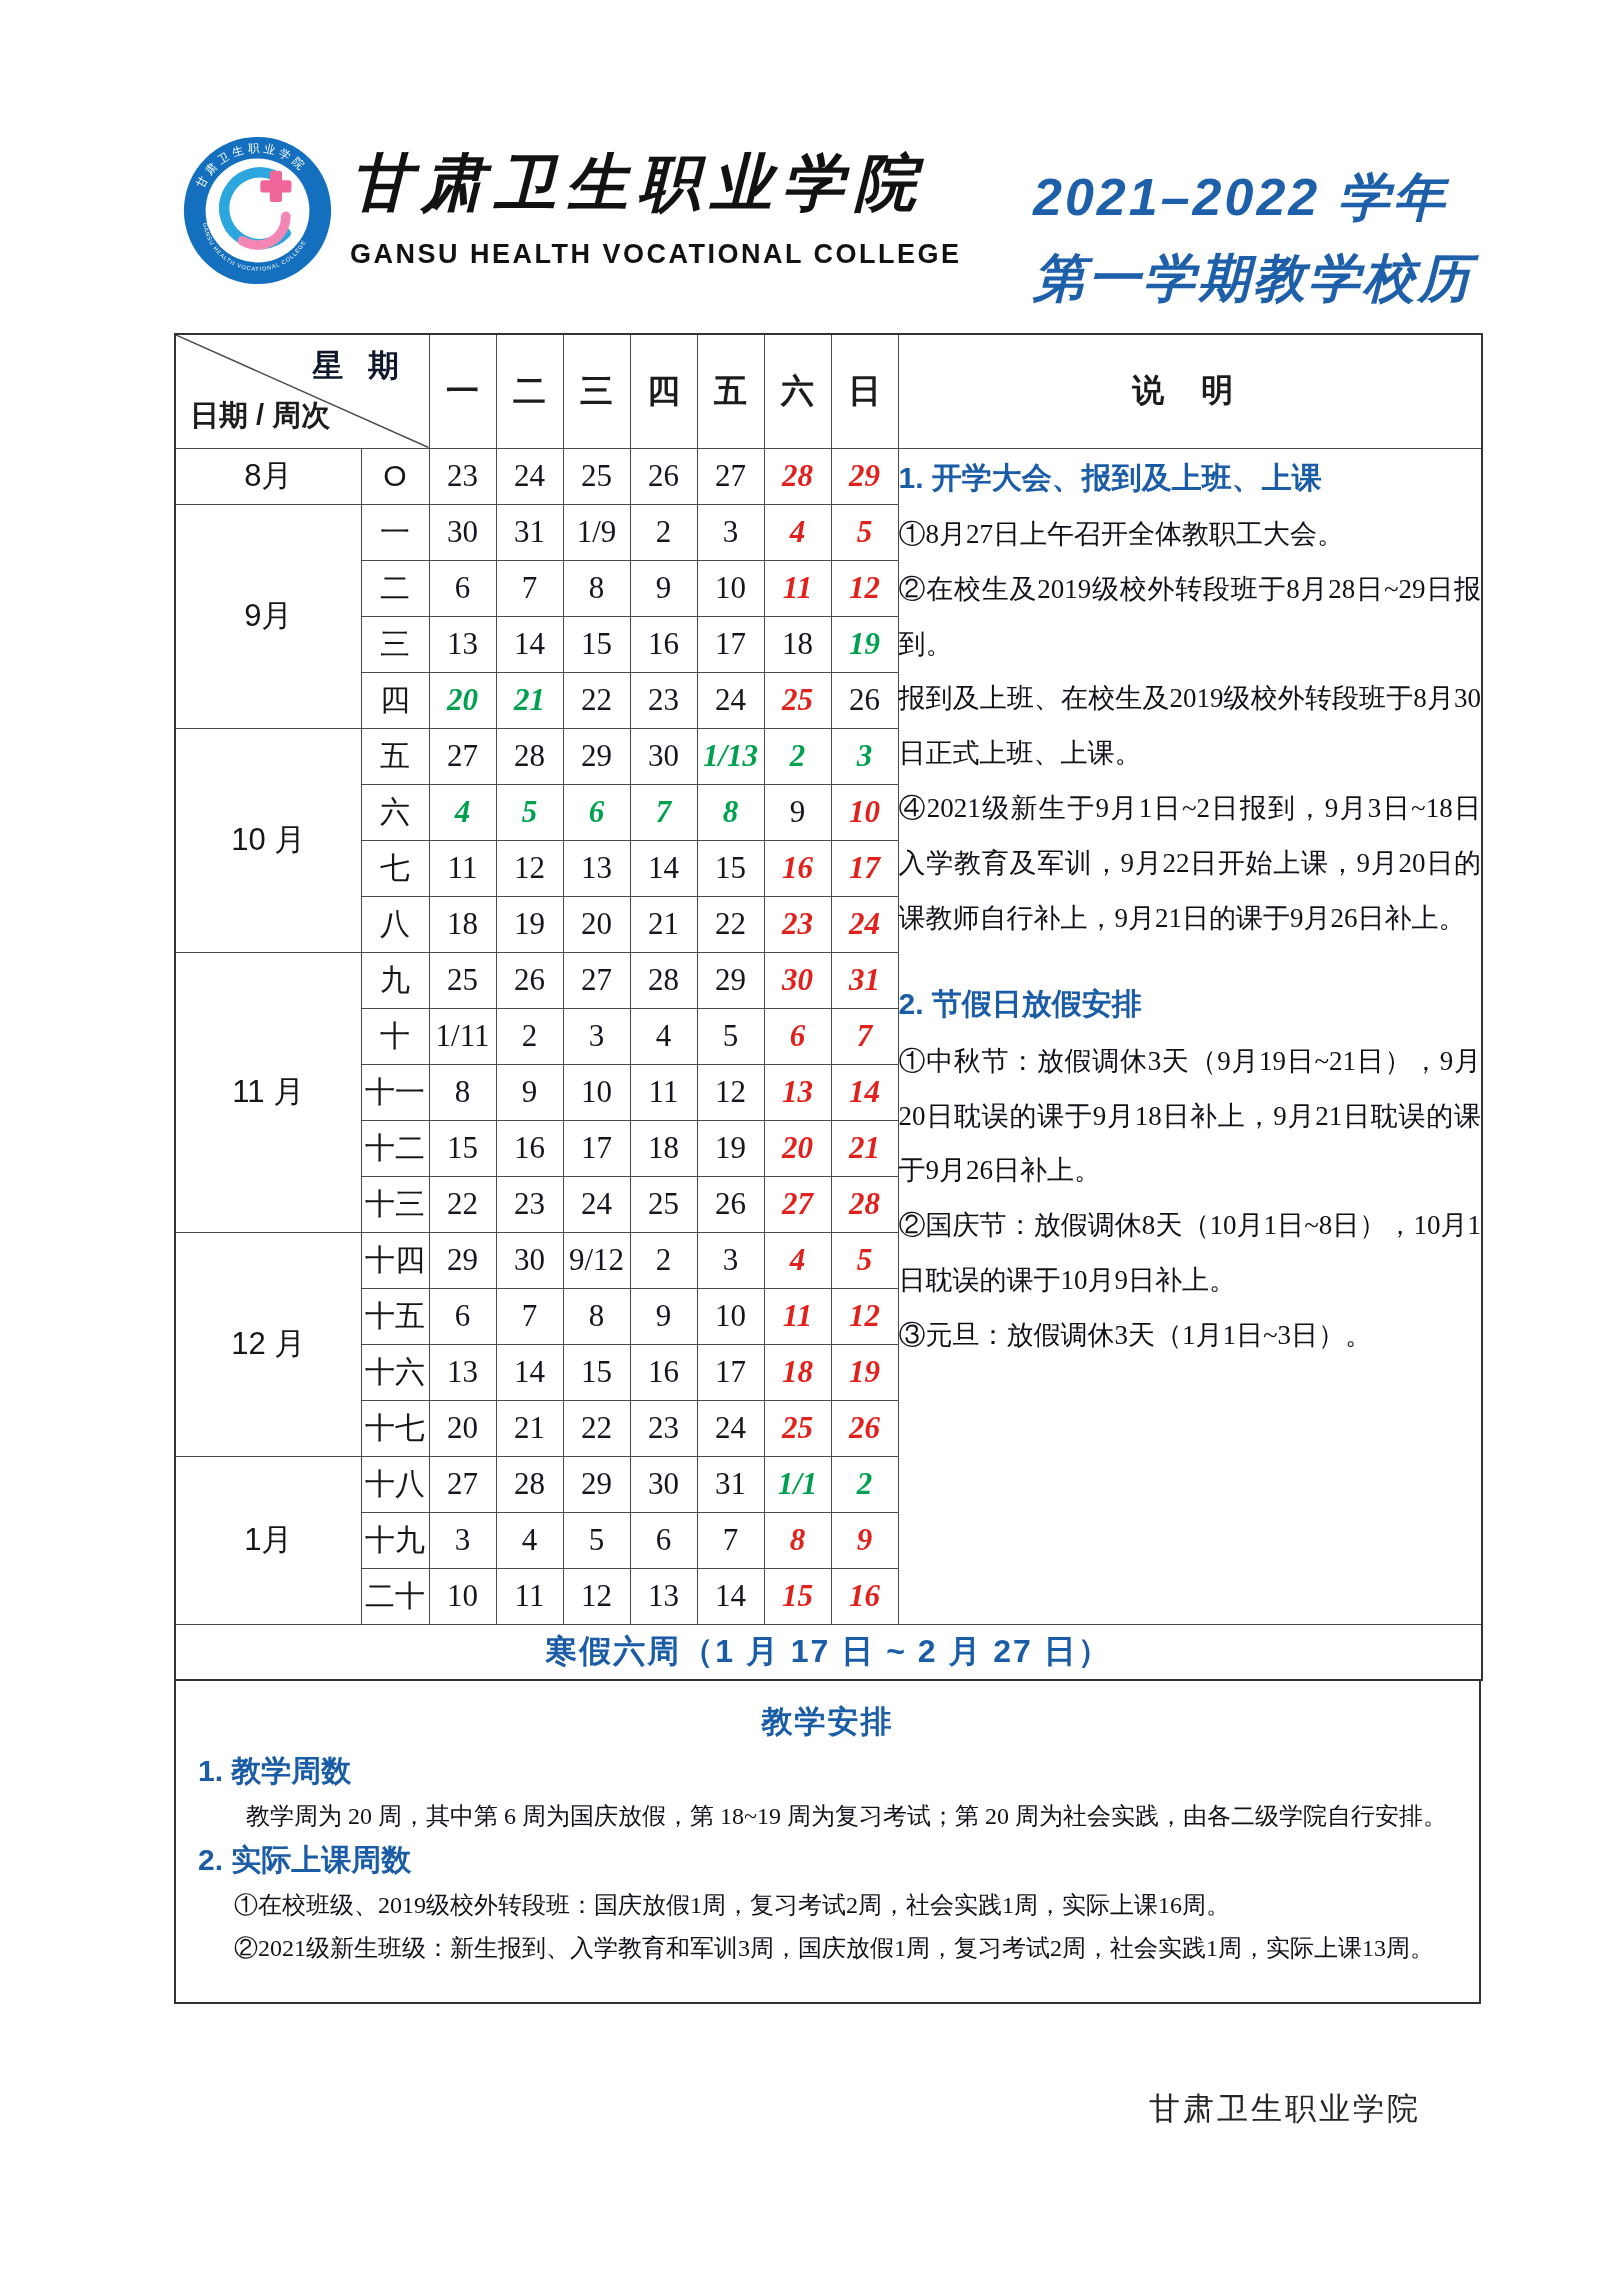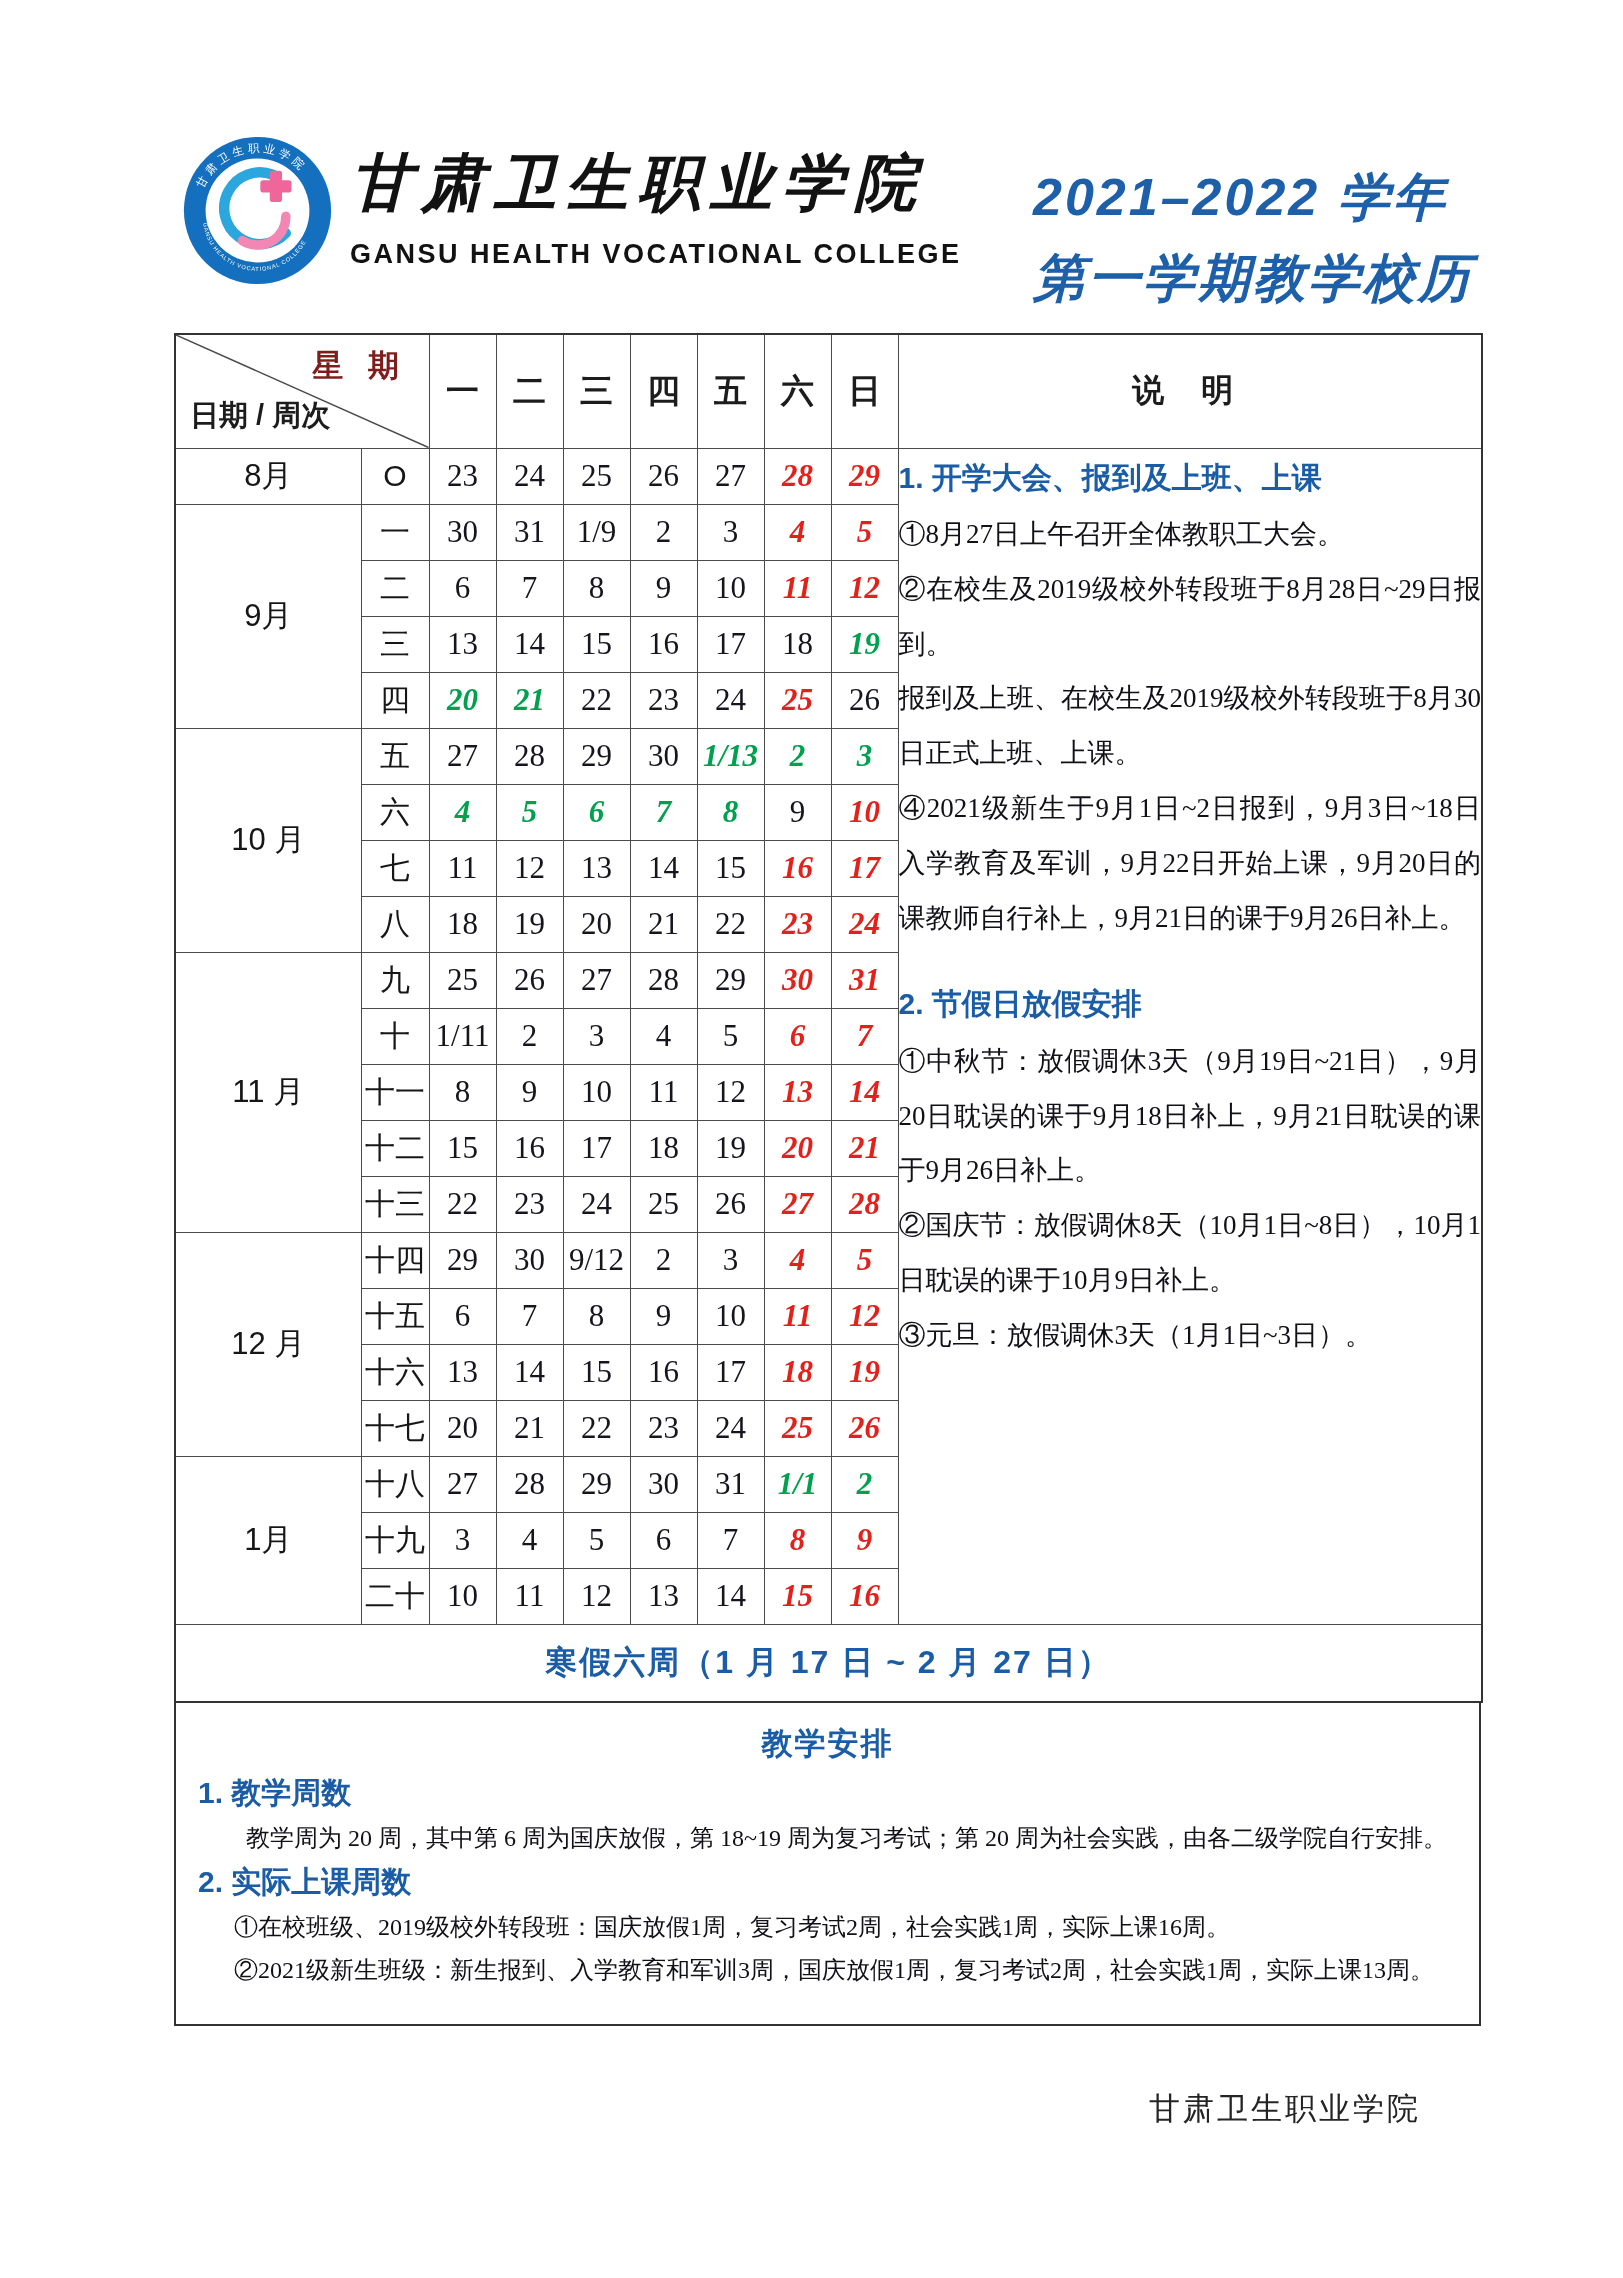--- a/index.html
+++ b/index.html
@@ -17,26 +17,26 @@
              color:var(--title-blue);font-weight:bold;font-style:italic;
              font-size:52px;line-height:1.55;letter-spacing:3px;white-space:nowrap;}
 
   
   #tableWrap{position:absolute;left:174px;top:333px;width:1307px;}
   table.calendar{border-collapse:collapse;table-layout:fixed;width:1307px;
                  border:2.5px solid #333;}
   table.calendar th,table.calendar td{border:1.5px solid #4a4a4a;padding:0;}
   tr.header-row{height:114px;}
   tbody.cal-body tr{height:56px;}
-  tr.winter-row{height:78px;}
+  tr.winter-row{height:56px;}
 
   th.corner-cell{position:relative;background:#fff;}
   .corner-diag{position:absolute;left:0;top:0;width:100%;height:100%;}
   .corner-top{position:absolute;top:10px;left:54%;font-size:31px;font-weight:600;
-              letter-spacing:8px;color:#7f1d1d;}
+              letter-spacing:8px;color:#0f172a;}
   .corner-bottom{position:absolute;bottom:12px;left:14px;font-size:29px;font-weight:600;
               color:#1c1c1c;white-space:nowrap;}
 
   th.dow{font-size:33px;font-weight:600;color:#1c1c1c;}
   th.notes-header{font-size:32px;font-weight:600;letter-spacing:14px;color:#1c1c1c;}
 
   td.month-cell{text-align:center;font-size:31px;font-weight:500;color:#161616;background:#fff;}
   td.week-cell{text-align:center;font-size:30px;font-weight:500;color:#161616;}
   td.day-cell{text-align:center;font-family:"Liberation Serif","DejaVu Serif",serif;
               font-size:31px;}

